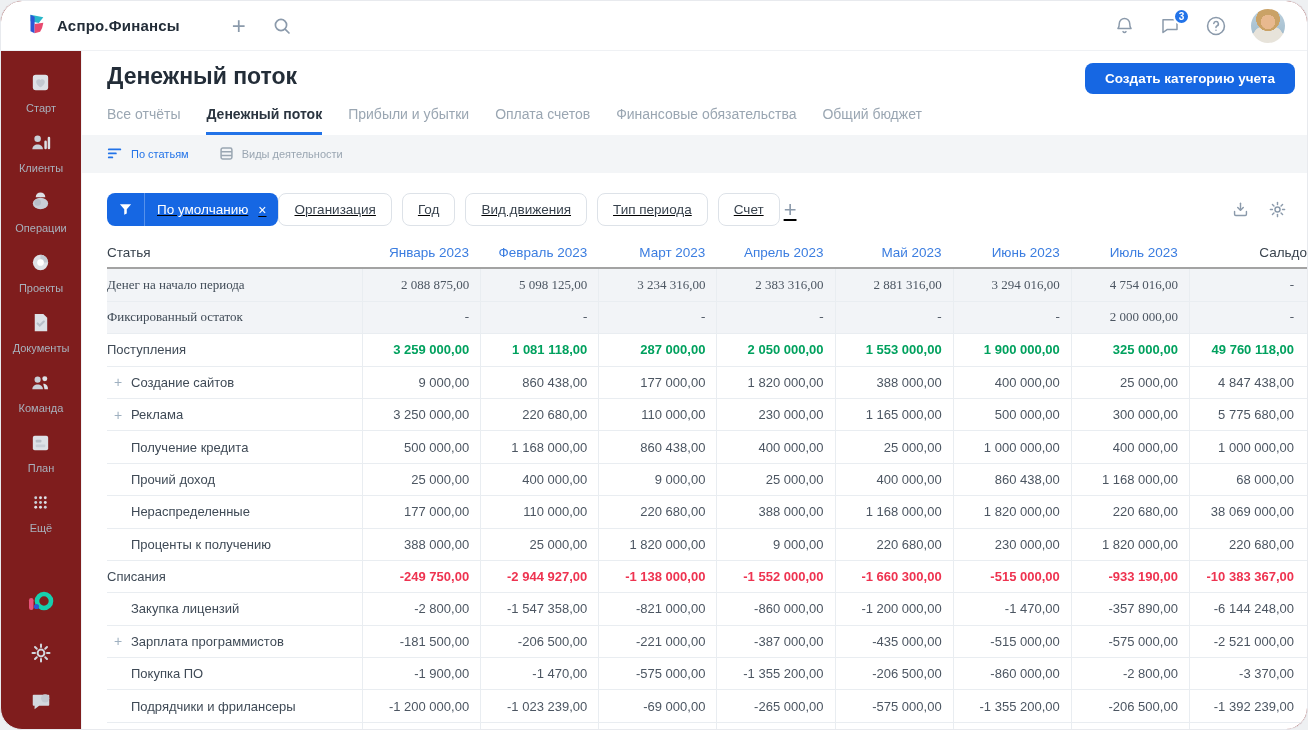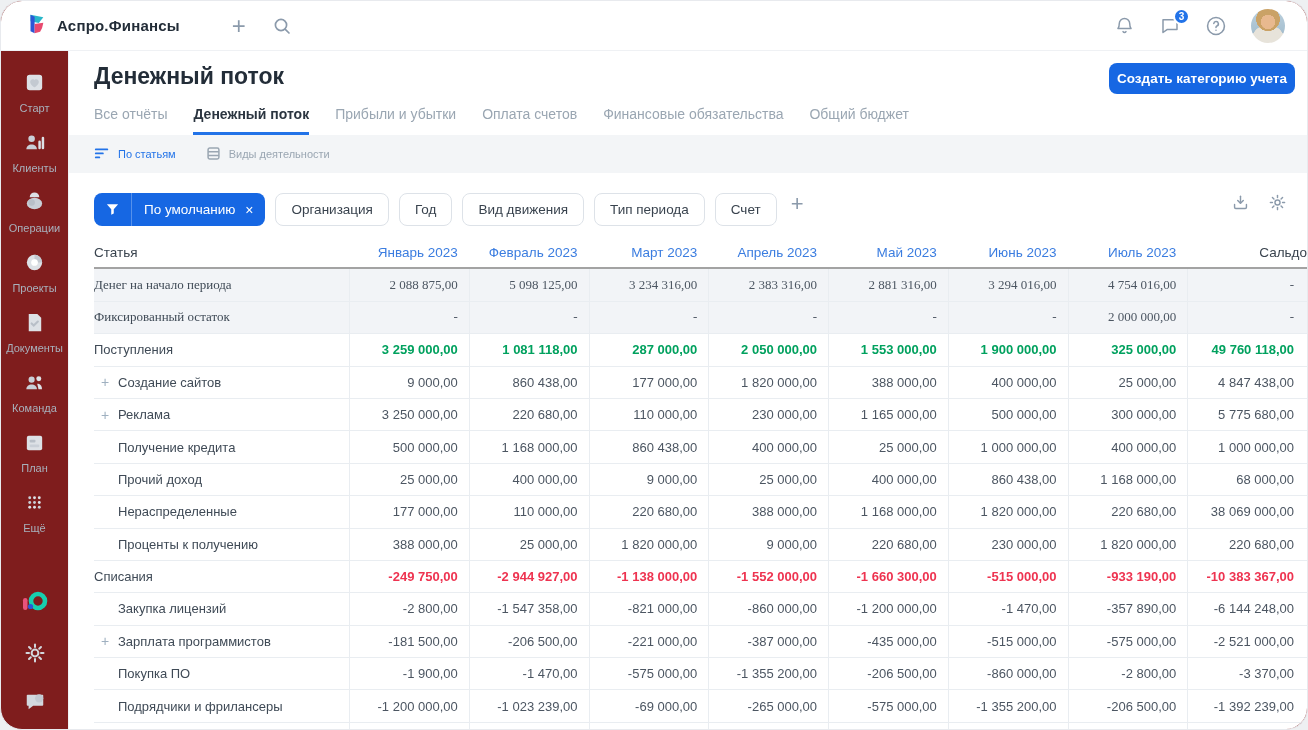--- a/index.html
+++ b/index.html
@@ -17,43 +17,43 @@
   .badge { position:absolute; top:-7px; right:-9px; background:#2273e8; color:#fff; font-size:10px; min-width:17px; height:17px; border-radius:9px; display:flex; align-items:center; justify-content:center; border:2px solid #fff; font-weight:bold; }
   .avatar { width:34px; height:34px; border-radius:50%; background:
       radial-gradient(circle at 50% 38%, #e8b98f 0 26%, transparent 27%),
       radial-gradient(circle at 50% 30%, #caa266 0 40%, transparent 41%),
       radial-gradient(circle at 50% 95%, #e7e3da 0 45%, transparent 46%),
       linear-gradient(180deg,#bcd0dd 0%, #a9c2d2 60%, #93a8b8 100%);
       cursor:pointer; }
 
   
   .body-row { display:flex; height:680px; }
-  .sidebar { width:68px; border-right:1px solid #f0f2f5; display:flex; flex-direction:column; align-items:center; padding:20px 0 14px; flex-shrink:0; }
+  .sidebar { width:81px; border-right:1px solid #f0f2f5; display:flex; flex-direction:column; align-items:center; padding:20px 0 14px; flex-shrink:0; }
   .side-item { display:flex; flex-direction:column; align-items:center; gap:4px; margin-bottom:17px; cursor:pointer; }
   .side-item .lbl { font-size:11px; color:#a8b1bc; }
   .side-bottom { margin-top:auto; display:flex; flex-direction:column; align-items:center; gap:22px; }
   .main { flex:1; display:flex; flex-direction:column; min-width:0; }
 
   
   .page-head { padding:12px 12px 0 25px; background:#fff; }
   .title-row { display:flex; align-items:flex-start; }
   .page-title { font-size:23px; font-weight:600; color:#232d38; }
-  .create-btn { margin-left:auto; background:#1667e3; color:#fff; border:none; font-size:13.5px; font-weight:bold; height:31px; padding:0 8px; border-radius:8px; cursor:pointer; font-family:inherit;text-align:right; }
+  .create-btn { margin-left:auto; background:#1667e3; color:#fff; border:none; font-size:13.5px; font-weight:bold; height:31px; padding:0 20px; border-radius:8px; cursor:pointer; font-family:inherit;text-align:right; }
   .tabs { display:flex; gap:26px; margin-top:12px; }
   .tab { font-size:14px; color:#9aa6b2; padding-bottom:10px; cursor:pointer; border-bottom:3px solid transparent; }
   .tab.active { color:#2b3540; font-weight:bold; border-bottom-color:#2273e8; }
 
   
   .subtab-bar { background:#f3f5f7; height:38px; display:flex; align-items:center; gap:30px; padding-left:25px; }
   .subtab { display:flex; align-items:center; gap:8px; font-size:11px; color:#9aa6b2; cursor:pointer; }
   .subtab.active { color:#2273e8; }
 
   
   .content { flex:1; background:#fff; padding-top:20px; overflow:hidden; }
-  .filter-row { display:flex; align-items:flex-start; gap:10px; padding:0 20px 0 25px; }
+  .filter-row { display:flex; align-items:center; gap:0; padding:0 20px 0 25px;text-decoration:underline; }
   .chip-default { display:flex; align-items:center; background:#1667e3; color:#fff; border-radius:8px; height:33px; cursor:pointer; overflow:hidden; }
   .chip-default .funnel { padding:0 11px; display:flex; align-items:center; border-right:1px solid rgba(255,255,255,.28); height:100%; }
   .chip-default .txt { padding:0 8px 0 12px; font-size:13.5px; }
   .chip-default .x { padding:0 12px 0 2px; font-size:14px; }
   .chip { border:1px solid #dde2e8; border-radius:8px; height:33px; display:flex; align-items:center; padding:0 15px; font-size:13.5px; color:#39434e; background:#fff; cursor:pointer; }
   .filter-plus { font-size:22px; color:#8b9aab; margin-left:4px; cursor:pointer; line-height:1; }
   .filter-right { margin-left:auto; display:flex; gap:18px; align-items:center; }
   .tool-ic { cursor:pointer; display:flex; }
 
   

